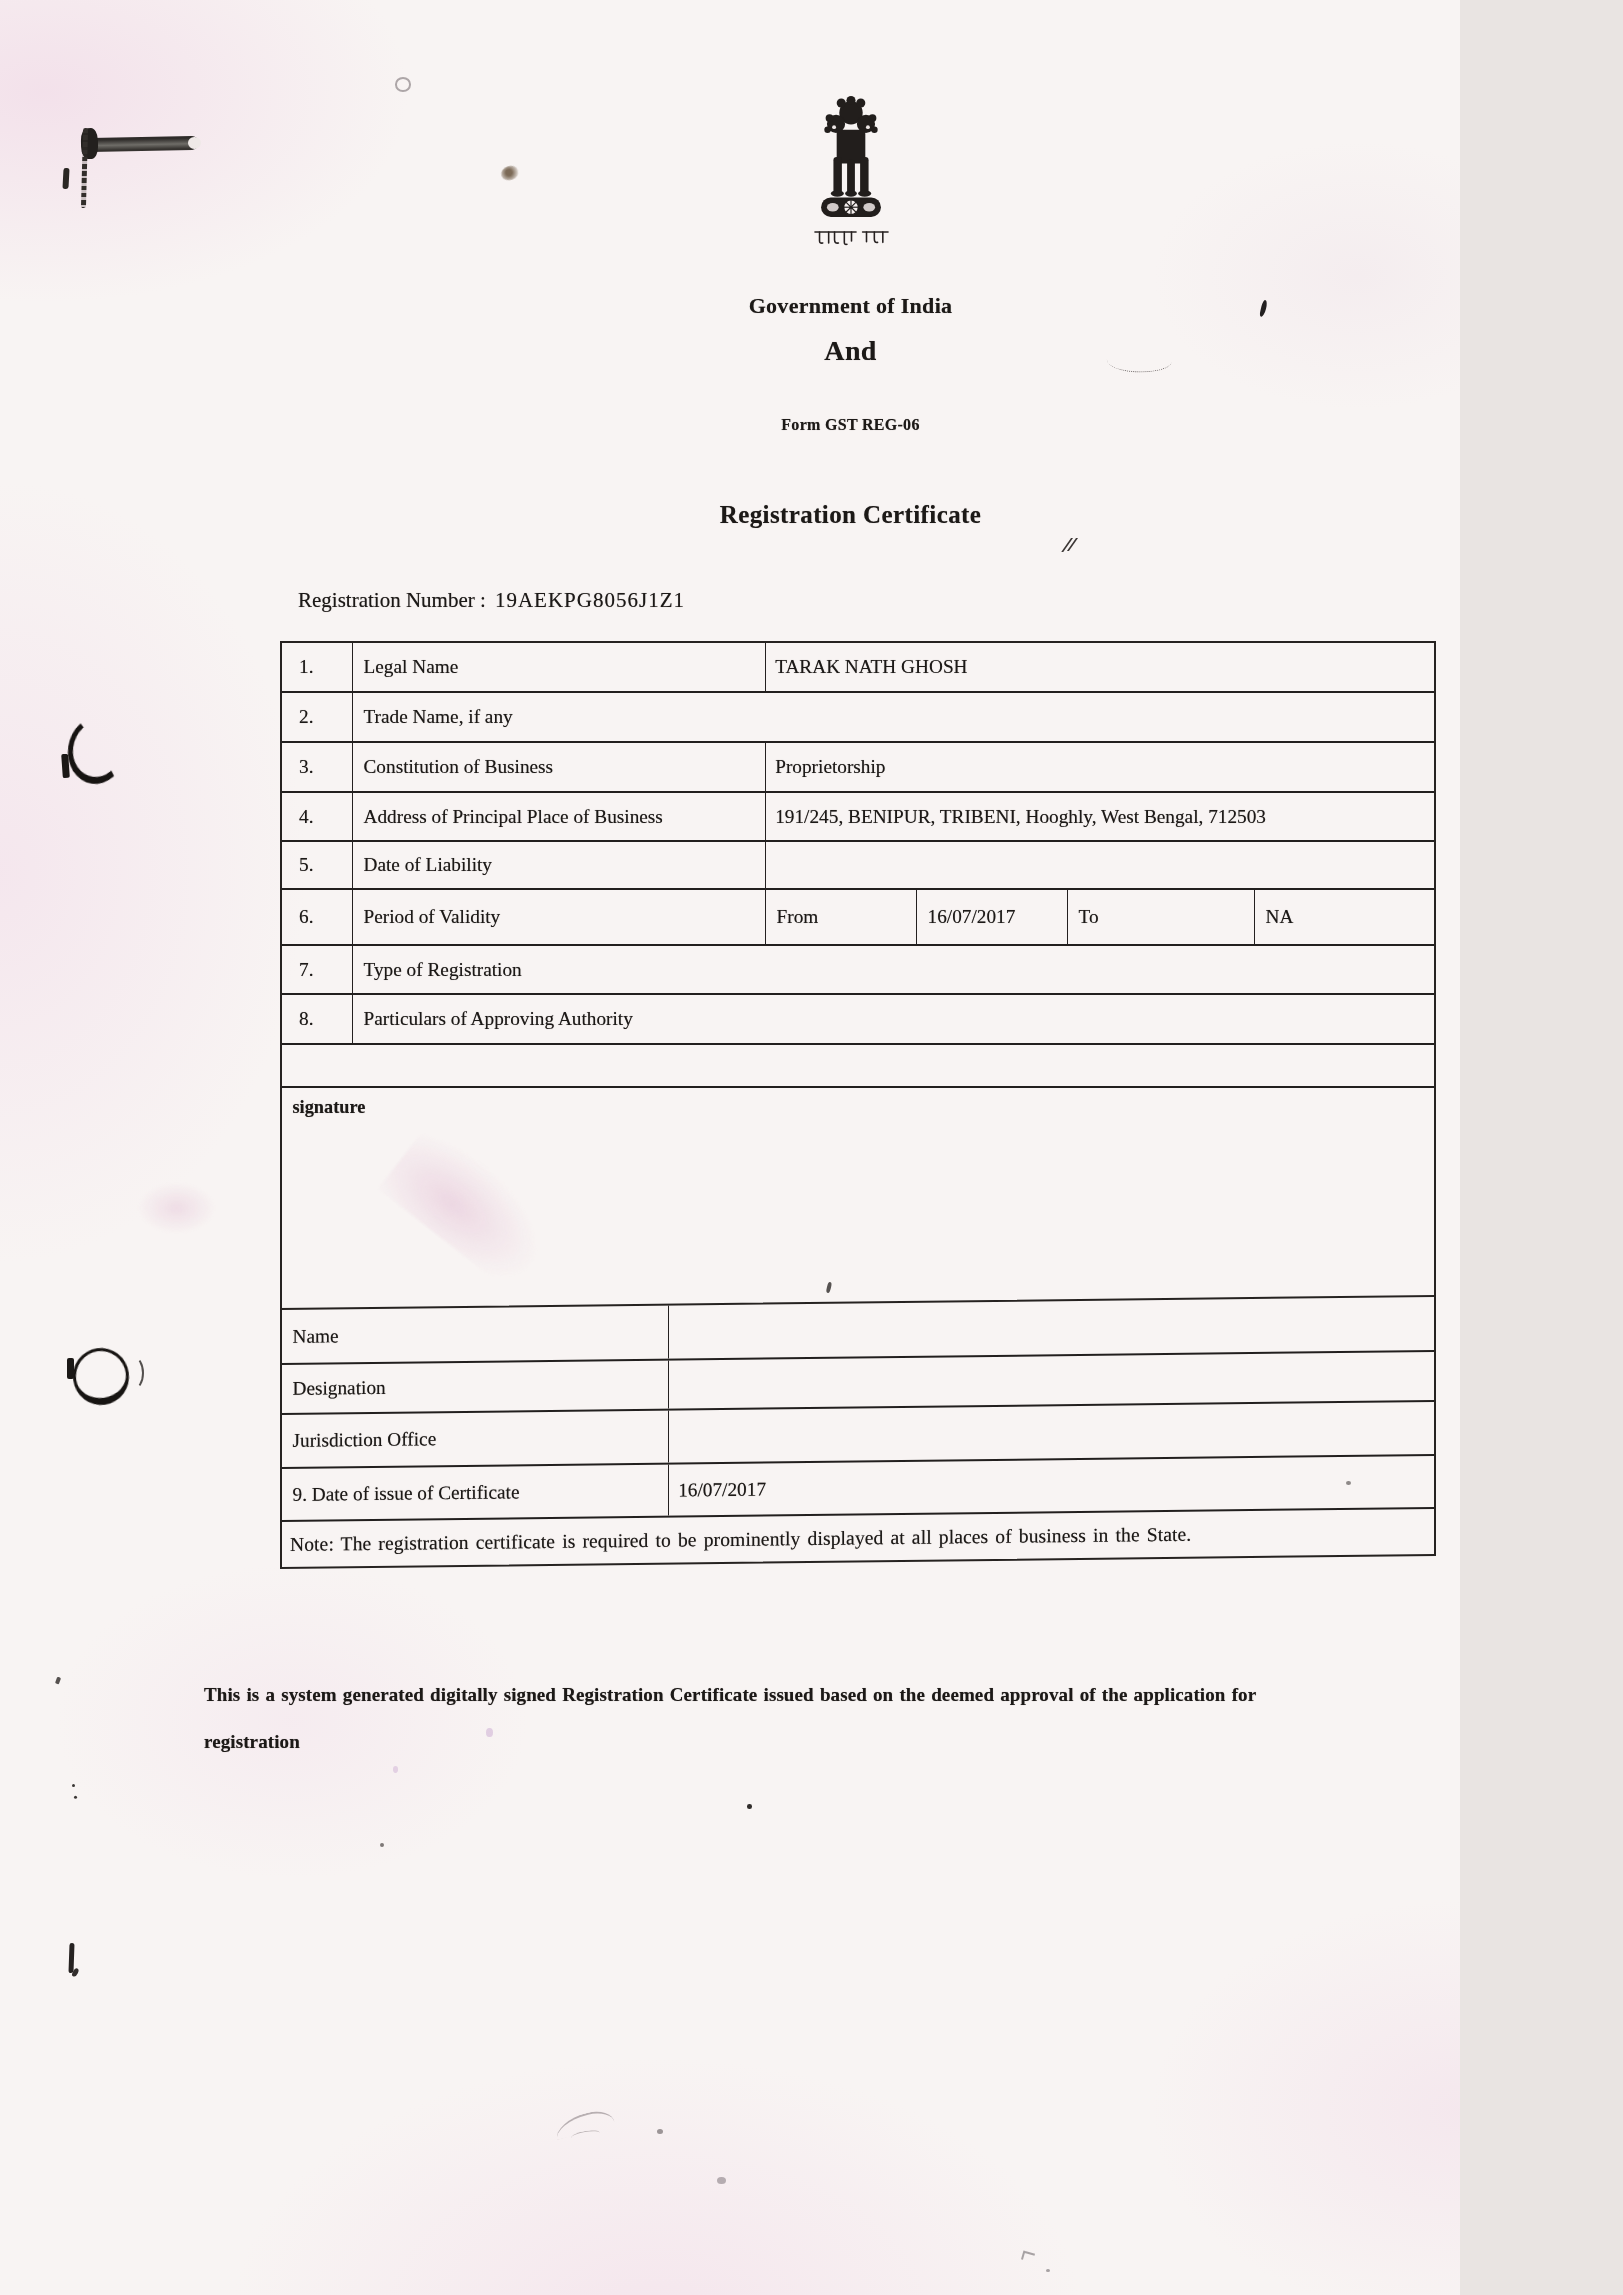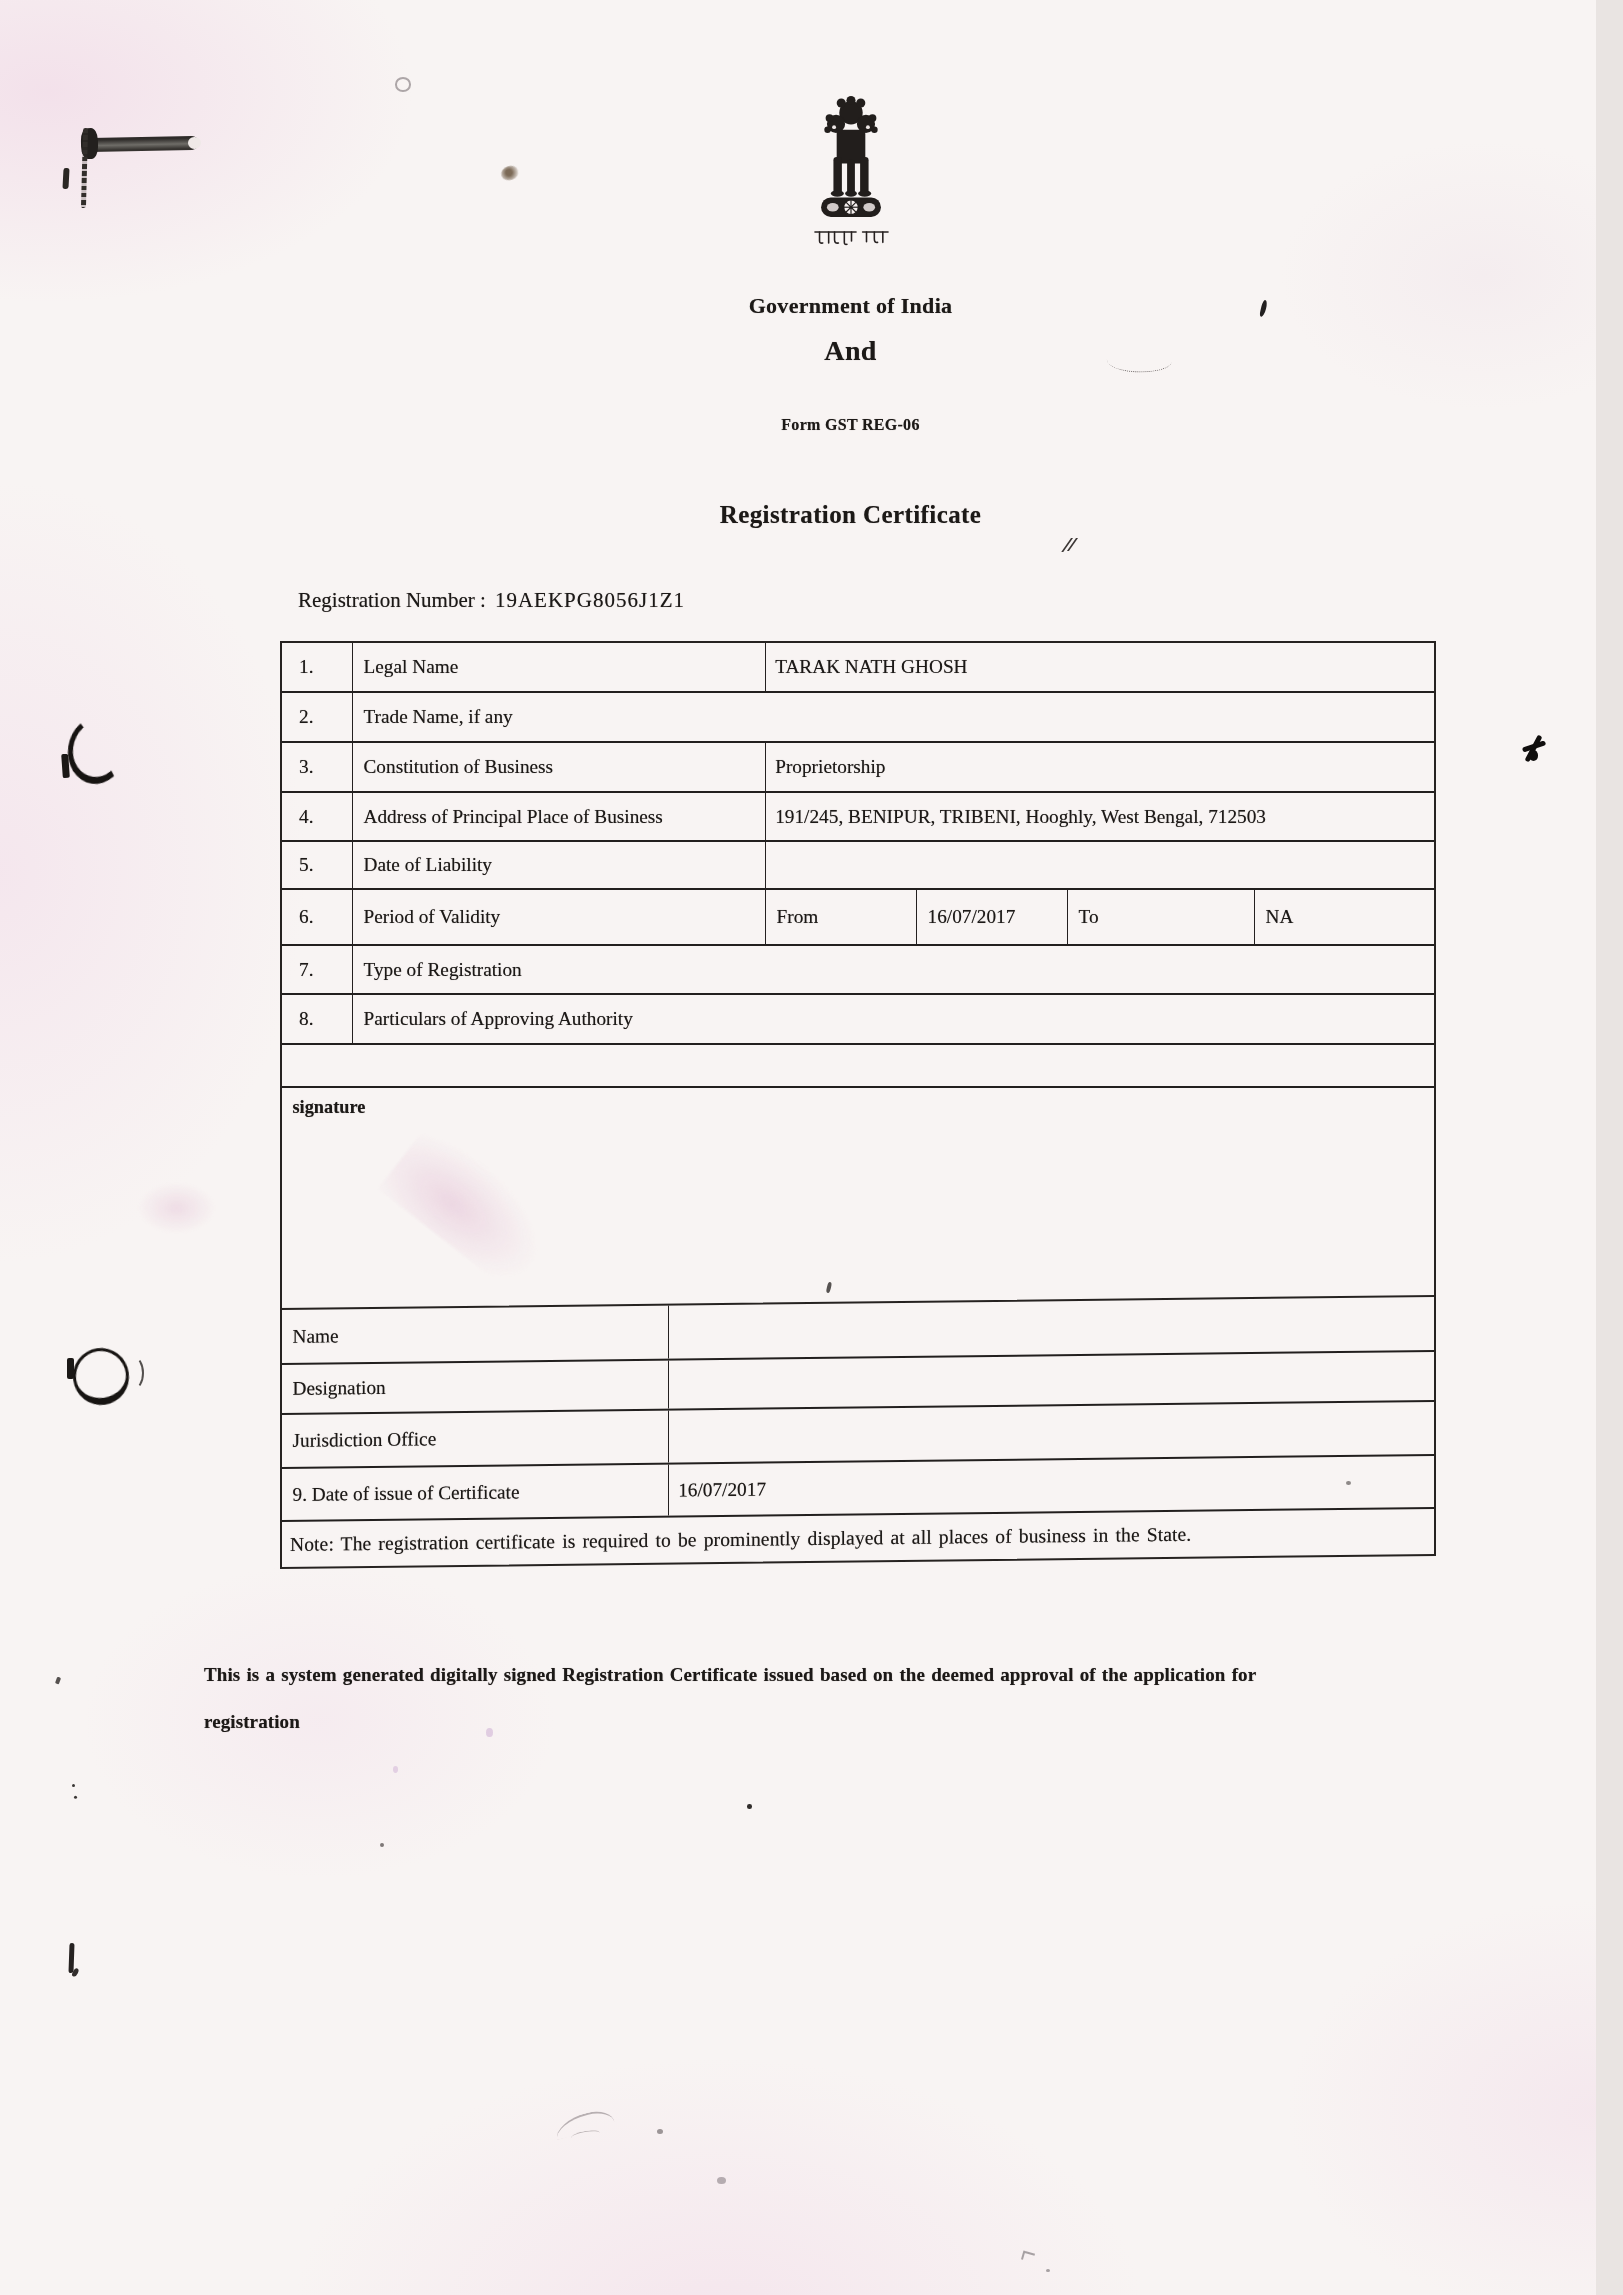--- a/index.html
+++ b/index.html
@@ -2,30 +2,31 @@
 <html style="font-size:10.5px"><head>
 <meta charset="utf-8">
 <style>
   html,body{margin:0;padding:0;}
   body{
     width:1624px;height:2295px;
     font-family:"Liberation Serif", serif;
     background:#e9e4e2;
   }
   .page{
-    position:relative;width:1596px;height:2295px;overflow:hidden;
+    position:relative;width:1412px;height:2295px;overflow:hidden;
     background:
       radial-gradient(589px 340px at 3% 4%,  rgba(238,206,226,.50), transparent 62%),
       radial-gradient(471px 602px at 0% 38%, rgba(240,212,230,.42), transparent 65%),
       radial-gradient(687px 419px at 45% 101%, rgba(241,215,231,.48), transparent 62%),
       radial-gradient(497px 340px at 100% 92%, rgba(239,213,229,.40), transparent 62%),
       radial-gradient(340px 223px at 93% 12%, rgba(237,223,231,.34), transparent 60%),
       radial-gradient(393px 262px at 20% 75%, rgba(240,216,232,.30), transparent 60%),
       #f8f4f3;
     color:#1c1917;
+    padding-left:48px;
   }
   .ink{ text-shadow:0 0 0.7px rgba(32,26,22,.55); }
   
   .emblem{position:absolute;left:810px;top:93px;width:82px;height:136px;}
   .emblem svg{filter:blur(0.3px);}
   .emblem-caption{position:absolute;left:813px;top:228px;width:77px;height:18.3px;}
   .hline{
     position:absolute;left:340px;width:1021px;text-align:center;
     font-weight:bold;letter-spacing:0.3px;
   }
@@ -65,21 +66,21 @@
   .td.full{flex:1;border-left:none;}
   .h74{height:48px;} .h75{height:49px;} .h76{height:50px;} .h85{height:56px;}
   .h65{height:43px;} .h340{height:223px;font-weight:bold;} .h81{height:53px;} .h77{height:50px;}
   .h83{height:54px;} .h72{height:47px;}
   .sigcell{align-items:flex-start !important;padding-top:9.2px;font-size:18.3px;}
   .lbl2{width:386px;}
   .notecell{font-size:19.6px;letter-spacing:0.1px;word-spacing:2px;padding-left:7.9px;}
   
   .footer-line{
     position:absolute;left:204px;width:1244px;font-weight:bold;font-size:19px;
-    letter-spacing:0.1px;word-spacing:1.3px;white-space:nowrap;
+    letter-spacing:0.1px;word-spacing:1.3px;white-space:nowrap;margin-top:20px;
   }
   .f1{top:1664px;} .f2{top:1711px;}
   
   .art{position:absolute;pointer-events:none;}
   .staple-bar{left:85px;top:137px;width:113px;height:13.7px;
     background:linear-gradient(180deg,#2e2b29 15%,#6f6d68 55%,#35322f 90%);
     border-radius:5.9px;transform:rotate(-1.2deg);}
   .staple-bar::before{content:"";position:absolute;left:-3.9px;top:-10.5px;width:17px;height:31px;
     background:#23201e;border-radius:40%;}
   .staple-bar::after{content:"";position:absolute;right:-2.6px;top:0.7px;width:13px;height:12.4px;

